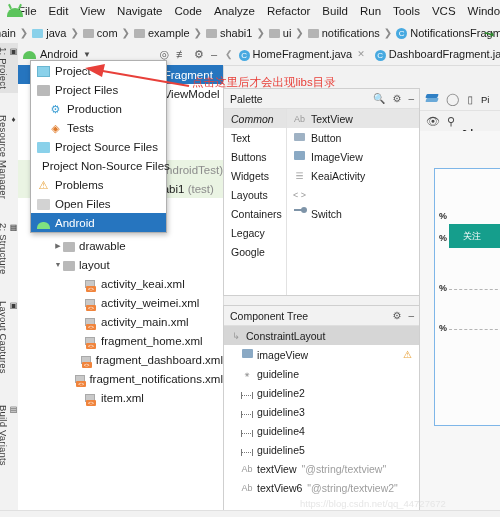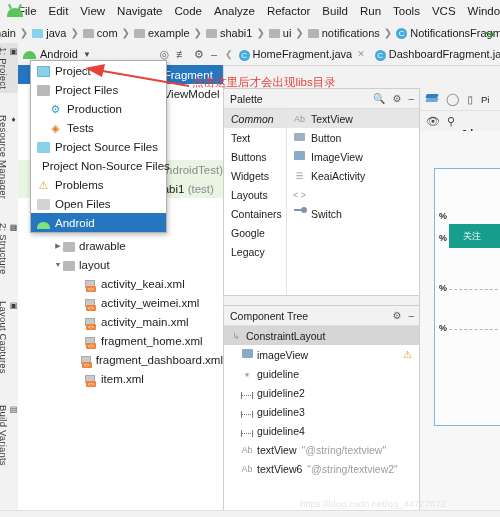--- a/index.html
+++ b/index.html
@@ -356,20 +356,29 @@
           </span>
           <span>fragment_dashboard.xml</span>
         </div>
         <div class="trow" style="">
           <span class="ind" style="width:55px"></span>
           <span class="tw"></span>
           <span class="xmlic">
             <span class="pg"></span>
             <span class="tag">&lt;&gt;</span>
           </span>
+          <span>fragment_notifications.xml</span>
+        </div>
+        <div class="trow" style="">
+          <span class="ind" style="width:55px"></span>
+          <span class="tw"></span>
+          <span class="xmlic">
+            <span class="pg"></span>
+            <span class="tag">&lt;&gt;</span>
+          </span>
           <span>item.xml</span>
         </div>
       </div>
   </div>
 
   <div class="popup" id="view-popup">
       <div class="pitem">
         <span style="display:inline-block;width:0px"></span>
         <span class="pi sq-blue"></span>
         <span>Project</span>
@@ -459,24 +468,24 @@
           <div class="pcat">
             <span>Widgets</span>
           </div>
           <div class="pcat">
             <span>Layouts</span>
           </div>
           <div class="pcat">
             <span>Containers</span>
           </div>
           <div class="pcat">
+            <span>Legacy</span>
+          </div>
+          <div class="pcat">
             <span>Google</span>
-          </div>
-          <div class="pcat">
-            <span>Legacy</span>
           </div>
         </div>
       <div class="palitems" id="pal-items">
           <div class="pitm sel">
             <span class="ic">Ab</span>
             <span>TextView</span>
           </div>
           <div class="pitm">
             <span class="ic"><span class="ic-box"></span></span>
             <span>Button</span>
@@ -533,20 +542,25 @@
         </div>
         <div class="ctrow">
           <span style="display:inline-block;width:11px"></span>
           <span class="cic"><span class="gl-v"></span></span>
           <span>guideline3</span>
         </div>
         <div class="ctrow">
           <span style="display:inline-block;width:11px"></span>
           <span class="cic"><span class="gl-v"></span></span>
           <span>guideline4</span>
+        </div>
+        <div class="ctrow">
+          <span style="display:inline-block;width:11px"></span>
+          <span class="cic"><span class="gl-v"></span></span>
+          <span>guideline5</span>
         </div>
         <div class="ctrow">
           <span style="display:inline-block;width:11px"></span>
           <span class="cic">Ab</span>
           <span>textView</span>
           <span class="val">"@string/textview"</span>
         </div>
         <div class="ctrow">
           <span style="display:inline-block;width:11px"></span>
           <span class="cic">Ab</span>

